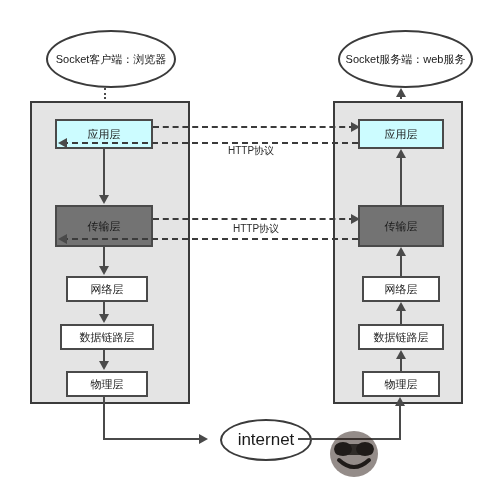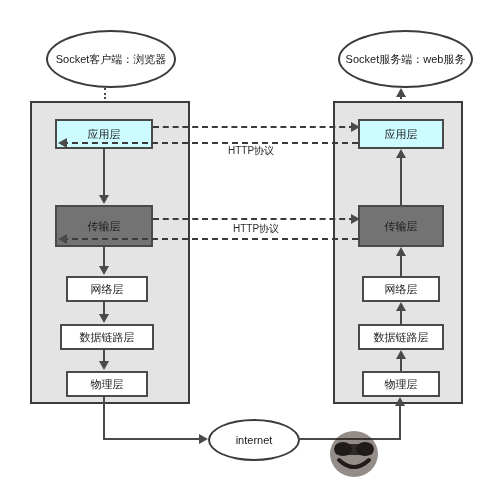--- a/index.html
+++ b/index.html
@@ -32,22 +32,22 @@
   }
   #ellipse-client {
     left: 46px; top: 30px; width: 130px; height: 58px;
     font-size: 11px;
   }
   #ellipse-server {
     left: 338px; top: 30px; width: 135px; height: 58px;
     font-size: 11px;
   }
   #ellipse-internet {
-    left: 208px; top: 419px; width: 92px; height: 42px;
-    font-size: 11px;
+    left: 220px; top: 419px; width: 92px; height: 42px;
+    font-size: 17px;
   }
 
   
   .panel {
     position: absolute;
     background: #e4e4e4;
     border: 2px solid #3b3b3b;
     box-sizing: border-box;
   }
   #panel-client { left: 30px; top: 101px; width: 160px; height: 303px; }

